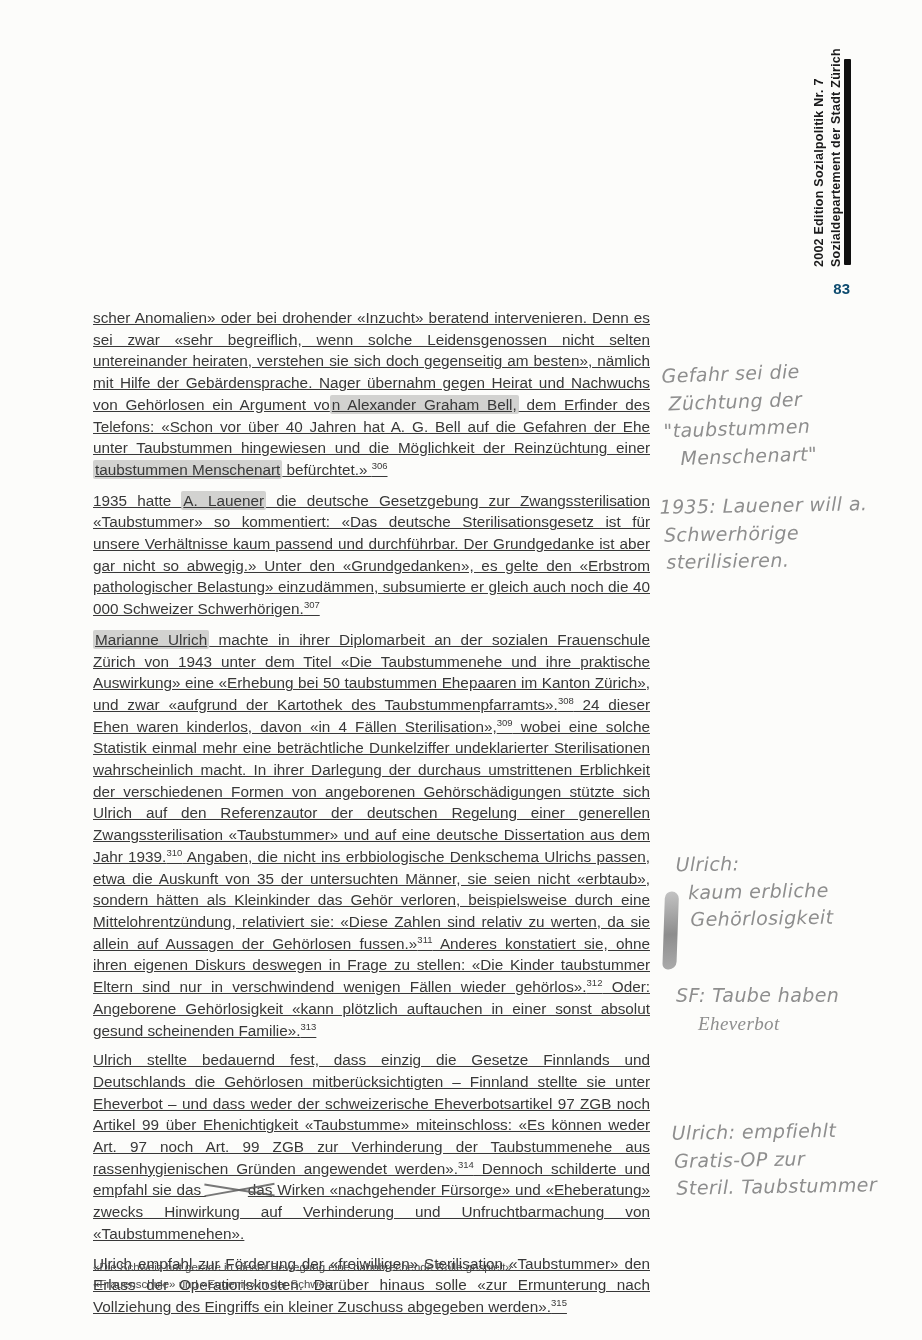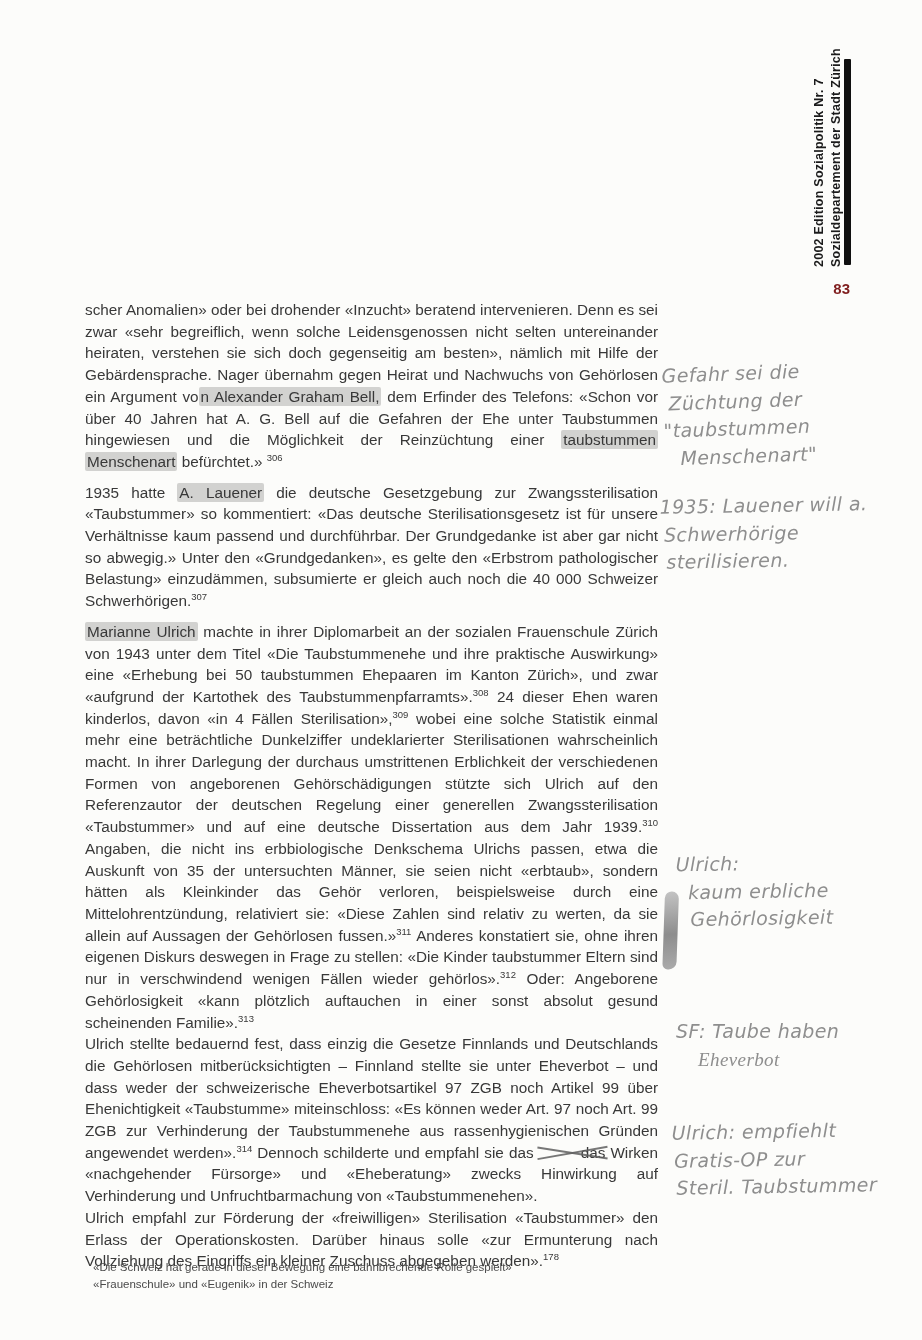--- a/index.html
+++ b/index.html
@@ -18,29 +18,29 @@
     writing-mode:vertical-rl;transform:rotate(180deg);
     font-weight:bold;font-size:12.5px;line-height:17px;
     letter-spacing:.25px;color:#1b1b1b;white-space:nowrap;
   }
   .vh-bar{
     position:absolute;left:844px;top:59px;width:7px;height:206px;
     background:#101010;border-radius:1px;
   }
   .page-number{
     position:absolute;left:820px;top:280px;width:30px;
-    text-align:right;font-weight:bold;font-size:15px;color:#7f1d1d;
+    text-align:right;font-weight:bold;font-size:15px;color:#0c4a6e;
   }
   
   .main-text{
     position:absolute;left:85px;top:299px;width:573px;
     font-size:15.3px;line-height:21.7px;
     text-align:justify;hyphens:auto;-webkit-hyphens:auto;
   }
-  .main-text p{margin:0;}
+  .main-text p{margin:8px;text-decoration:underline;}
   .main-text p.gap{margin-top:9px;}
   sup{font-size:9.5px;line-height:0;vertical-align:super;}
   .hl{
     background:rgba(125,125,125,.33);
     padding:1px 2px;border-radius:2px;
     box-decoration-break:clone;-webkit-box-decoration-break:clone;
   }
   .strike{position:relative;padding-left:42px;}
   .strike::before,.strike::after{
     content:"";position:absolute;left:-2px;right:-2px;top:46%;
@@ -77,42 +77,42 @@
     <div>Sozialdepartement der Stadt Zürich</div>
   </div>
   <div class="vh-bar"></div>
   <div class="page-number">83</div>
 
   <div class="main-text">
       <p><span>scher Anomalien» oder bei drohender «Inzucht» beratend intervenieren. Denn es sei zwar «sehr begreiflich, wenn solche Leidensgenossen nicht selten untereinander heiraten, verstehen sie sich doch gegenseitig am besten», nämlich mit Hilfe der Gebärdensprache. Nager übernahm gegen Heirat und Nachwuchs von Gehörlosen ein Argument vo</span><span class="hl">n Alexander Graham Bell,</span><span> dem Erfinder des Telefons: «Schon vor über 40 Jahren hat A. G. Bell auf die Gefahren der Ehe unter Taubstummen hingewiesen und die Möglichkeit der Reinzüchtung einer </span><span class="hl">taubstummen Menschenart</span><span> befürchtet.» </span><sup>306</sup></p>
       <p class="gap"><span>1935 hatte </span><span class="hl">A. Lauener</span><span> die deutsche Gesetzgebung zur Zwangssterilisation «Taubstummer» so kommentiert: «Das deutsche Sterilisationsgesetz ist für unsere Verhältnisse kaum passend und durchführbar. Der Grundgedanke ist aber gar nicht so abwegig.» Unter den «Grundgedanken», es gelte den «Erbstrom pathologischer Belastung» einzudämmen, subsumierte er gleich auch noch die 40 000 Schweizer Schwerhörigen.</span><sup>307</sup></p>
       <p class="gap"><span class="hl">Marianne Ulrich</span><span> machte in ihrer Diplomarbeit an der sozialen Frauenschule Zürich von 1943 unter dem Titel «Die Taubstummenehe und ihre praktische Auswirkung» eine «Erhebung bei 50 taubstummen Ehepaaren im Kanton Zürich», und zwar «aufgrund der Kartothek des Taubstummenpfarramts».</span><sup>308</sup><span> 24 dieser Ehen waren kinderlos, davon «in 4 Fällen Sterilisation»,</span><sup>309</sup><span> wobei eine solche Statistik einmal mehr eine beträchtliche Dunkelziffer undeklarierter Sterilisationen wahrscheinlich macht. In ihrer Darlegung der durchaus umstrittenen Erblichkeit der verschiedenen Formen von angeborenen Gehörschädigungen stützte sich Ulrich auf den Referenzautor der deutschen Regelung einer generellen Zwangssterilisation «Taubstummer» und auf eine deutsche Dissertation aus dem Jahr 1939.</span><sup>310</sup><span> Angaben, die nicht ins erbbiologische Denkschema Ulrichs passen, etwa die Auskunft von 35 der untersuchten Männer, sie seien nicht «erbtaub», sondern hätten als Kleinkinder das Gehör verloren, beispielsweise durch eine Mittelohrentzündung, relativiert sie: «Diese Zahlen sind relativ zu werten, da sie allein auf Aussagen der Gehörlosen fussen.»</span><sup>311</sup><span> Anderes konstatiert sie, ohne ihren eigenen Diskurs deswegen in Frage zu stellen: «Die Kinder taubstummer Eltern sind nur in verschwindend wenigen Fällen wieder gehörlos».</span><sup>312</sup><span> Oder: Angeborene Gehörlosigkeit «kann plötzlich auftauchen in einer sonst absolut gesund scheinenden Familie».</span><sup>313</sup></p>
       <p><span>Ulrich stellte bedauernd fest, dass einzig die Gesetze Finnlands und Deutschlands die Gehörlosen mitberücksichtigten – Finnland stellte sie unter Eheverbot – und dass weder der schweizerische Eheverbotsartikel 97 ZGB noch Artikel 99 über Ehenichtigkeit «Taubstumme» miteinschloss: «Es können weder Art. 97 noch Art. 99 ZGB zur Verhinderung der Taubstummenehe aus rassenhygienischen Gründen angewendet werden».</span><sup>314</sup><span> Dennoch schilderte und empfahl sie das </span><span class="strike">das</span><span> Wirken «nachgehender Fürsorge» und «Eheberatung» zwecks Hinwirkung auf Verhinderung und Unfruchtbarmachung von «Taubstummenehen».</span></p>
-      <p><span>Ulrich empfahl zur Förderung der «freiwilligen» Sterilisation «Taubstummer» den Erlass der Operationskosten. Darüber hinaus solle «zur Ermunterung nach Vollziehung des Eingriffs ein kleiner Zuschuss abgegeben werden».</span><sup>178</sup></p>
+      <p><span>Ulrich empfahl zur Förderung der «freiwilligen» Sterilisation «Taubstummer» den Erlass der Operationskosten. Darüber hinaus solle «zur Ermunterung nach Vollziehung des Eingriffs ein kleiner Zuschuss abgegeben werden».</span><sup>315</sup></p>
     </div>
 
   <div>
       <div class="note" style="top: 360px; left: 663px; transform: rotate(-2deg);">
         <div class="note-line">Gefahr sei die</div>
         <div class="note-line" style="margin-left: 6px;">Züchtung der</div>
         <div class="note-line">"taubstummen</div>
         <div class="note-line" style="margin-left: 16px;">Menschenart"</div>
       </div>
       <div class="note" style="top: 492px; left: 660px; transform: rotate(-1deg);">
         <div class="note-line">1935: Lauener will a.</div>
         <div class="note-line" style="margin-left: 4px;">Schwerhörige</div>
         <div class="note-line" style="margin-left: 6px;">sterilisieren.</div>
       </div>
       <div class="note" style="top: 850px; left: 676px; transform: rotate(-1deg);">
         <div class="pencil-bar"></div>
         <div class="note-line">Ulrich:</div>
         <div class="note-line" style="margin-left: 12px;">kaum erbliche</div>
         <div class="note-line" style="margin-left: 14px;">Gehörlosigkeit</div>
       </div>
-      <div class="note" style="top: 982px; left: 676px; margin-top: 36px;">
+      <div class="note" style="top: 982px; left: 676px;">
         <div class="note-line">SF: Taube haben</div>
         <div class="note-line" style="margin-left: 22px; font-family: Liberation Serif, serif;">Eheverbot</div>
       </div>
       <div class="note" style="top: 1118px; left: 672px; transform: rotate(-1deg);">
         <div class="note-line">Ulrich: empfiehlt</div>
         <div class="note-line" style="margin-left: 2px;">Gratis-OP zur</div>
         <div class="note-line" style="margin-left: 4px;">Steril. Taubstummer</div>
       </div>
     </div>
 

